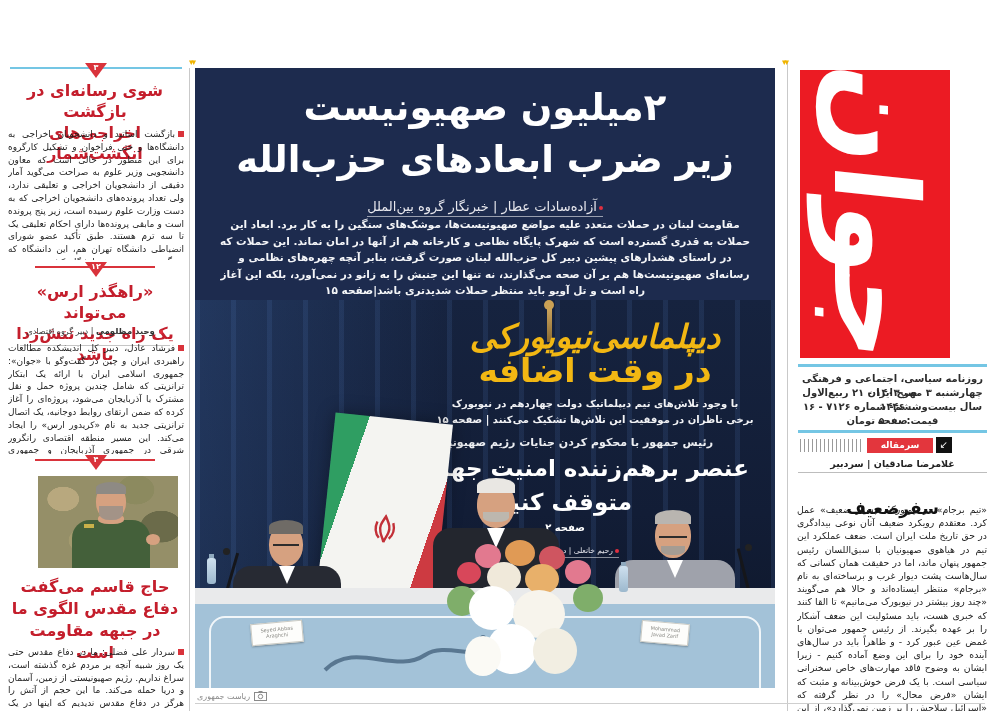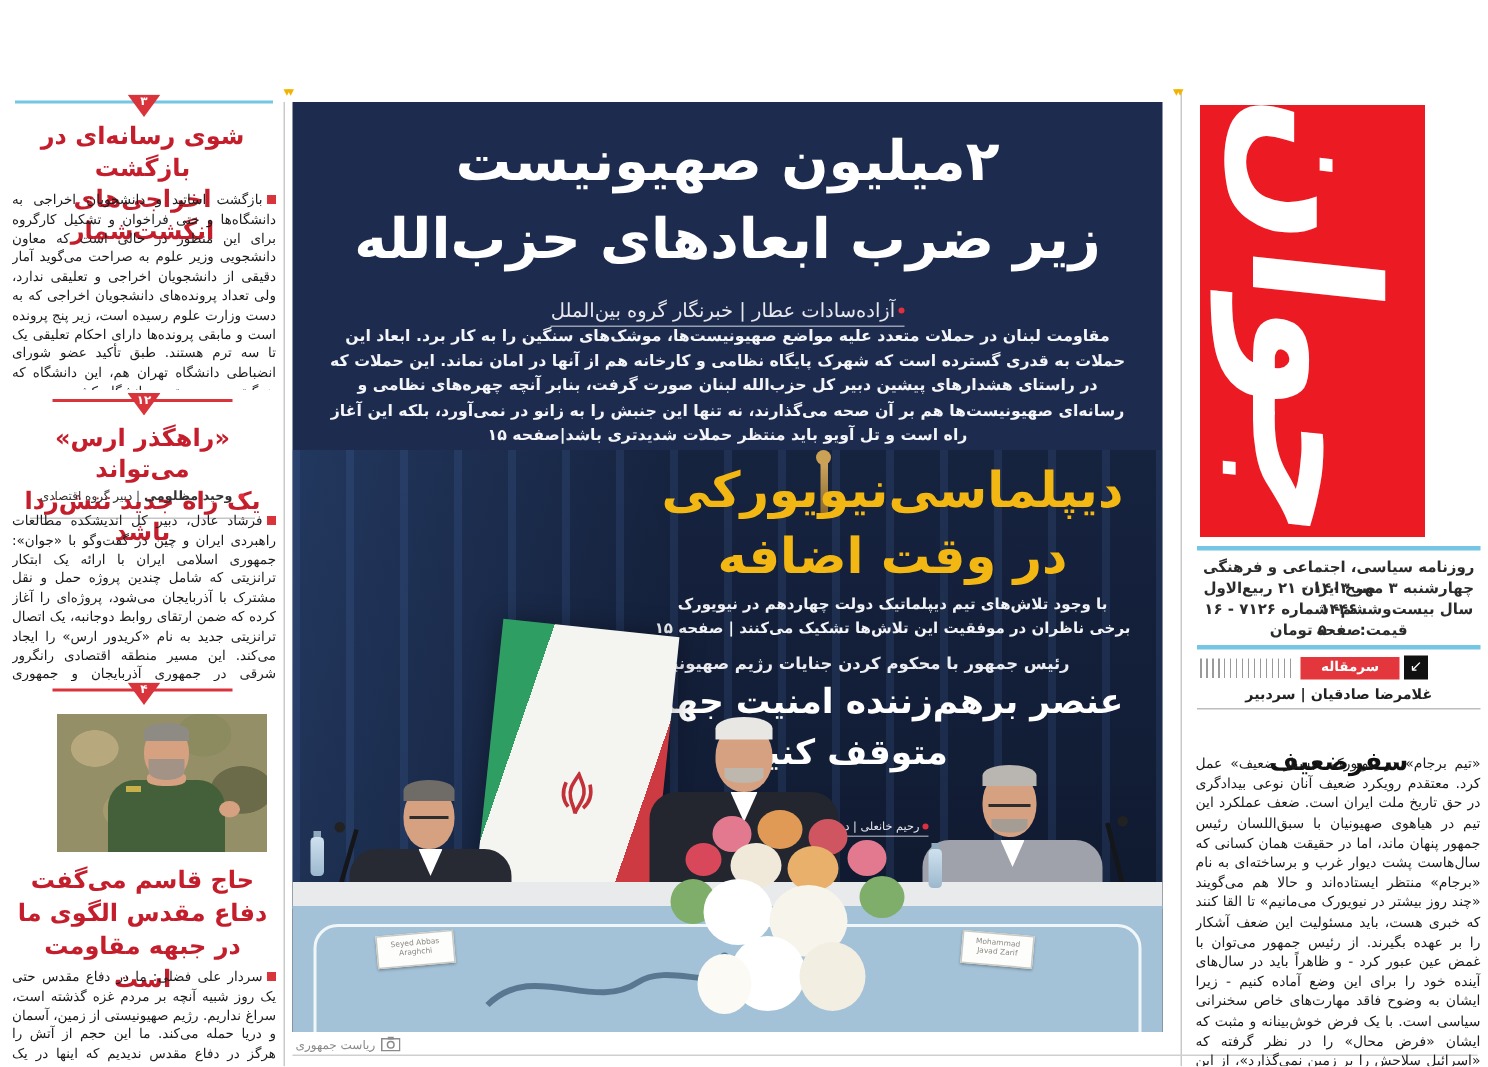--- a/index.html
+++ b/index.html
@@ -144,28 +144,29 @@
       <span class="main-byline"><span class="dot"></span><span>آزاده‌سادات عطار | خبرنگار گروه بین‌الملل</span></span>
     </div>
     <div class="abs lead" style="top:148px;left:20px;width:540px;">مقاومت لبنان در حملات متعدد علیه مواضع صهیونیست‌ها، موشک‌های سنگین را به کار برد. ابعاد این حملات به قدری گسترده است که شهرک پایگاه نظامی و کارخانه هم از آنها در امان نماند. این حملات که در راستای هشدارهای پیشین دبیر کل حزب‌الله لبنان صورت گرفت، بنابر آنچه چهره‌های نظامی و رسانه‌ای صهیونیست‌ها هم بر آن صحه می‌گذارند، نه تنها این جنبش را به زانو در نمی‌آورد، بلکه این آغاز راه است و تل آویو باید منتظر حملات شدیدتری باشد|صفحه ۱۵</div>
   </div>
 
   <div class="abs" id="photo">
 
     <div class="abs" style="left:352px;top:2px;width:5px;height:40px;background:linear-gradient(180deg,#d9b066,#8a6a30);"></div>
     <div class="abs" style="left:349px;top:0;width:10px;height:10px;border-radius:50%;background:#caa155;"></div>
 
-    <div class="abs y-h" style="left:230px;top:6px;width:340px;">دیپلماسی‌نیویورکی</div>
+    <div class="abs y-h" style="left:230px;top:16px;width:340px;font-style:italic;">دیپلماسی‌نیویورکی</div>
     <div class="abs y-h" style="left:230px;top:50px;width:340px;">در وقت اضافه</div>
     <div class="abs w-sub" style="left:220px;top:96px;width:360px;">با وجود تلاش‌های تیم دیپلماتیک دولت چهاردهم در نیویورک</div>
     <div class="abs w-sub" style="left:220px;top:112px;width:360px;">برخی ناظران در موفقیت این تلاش‌ها تشکیک می‌کنند | صفحه ۱۵</div>
 
     <div class="abs kicker" style="left:180px;top:136px;width:380px;">رئیس جمهور با محکوم کردن جنایات رژیم صهیونیستی:</div>
     <div class="abs photo-h" style="left:160px;top:152px;width:420px;">عنصر برهم‌زننده امنیت جهانی را</div>
     <div class="abs photo-h" style="left:160px;top:186px;width:420px;">متوقف کنید</div>
+    <div class="abs page-ref" style="left:160px;top:222px;width:420px;">صفحه ۲</div>
     <div class="abs ctr" style="left:160px;top:238px;width:420px;">
       <span class="photo-byline"><span class="dot"></span><span>رحیم خانعلی | دبیر گروه سیاسی</span></span>
     </div>
 
     <div class="abs" id="flag">
       <svg class="abs" style="left:48px;top:96px;" width="26" height="30" viewBox="0 0 26 30">
         <path d="M13 2 C10 8 7 12 9 18 C10 22 12 24 13 28 C14 24 16 22 17 18 C19 12 16 8 13 2 Z M5 8 C3 14 4 20 8 24 M21 8 C23 14 22 20 18 24" stroke="#c23038" stroke-width="2.4" fill="none"></path>
       </svg>
     </div>
 

